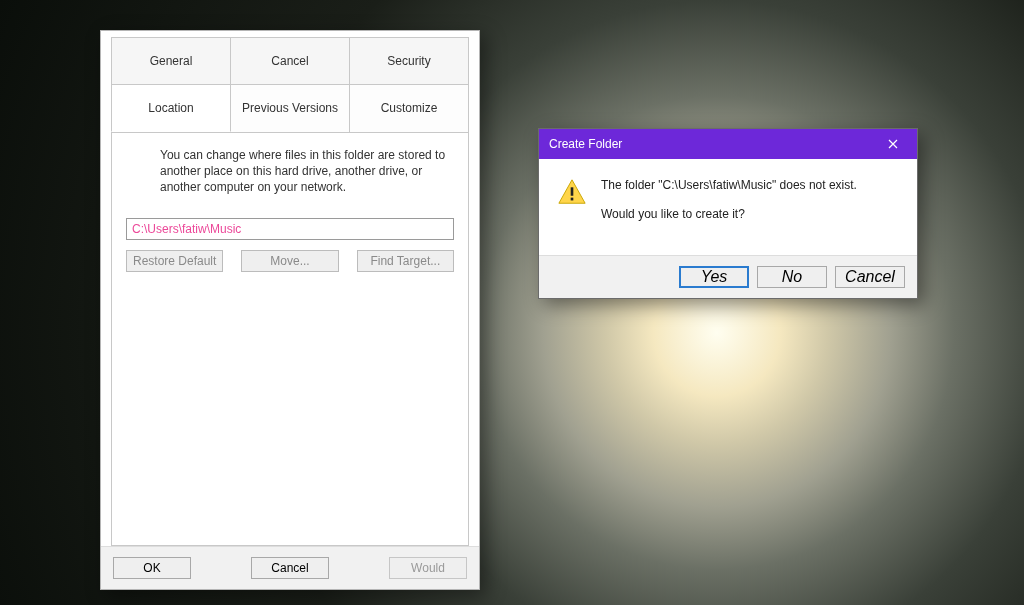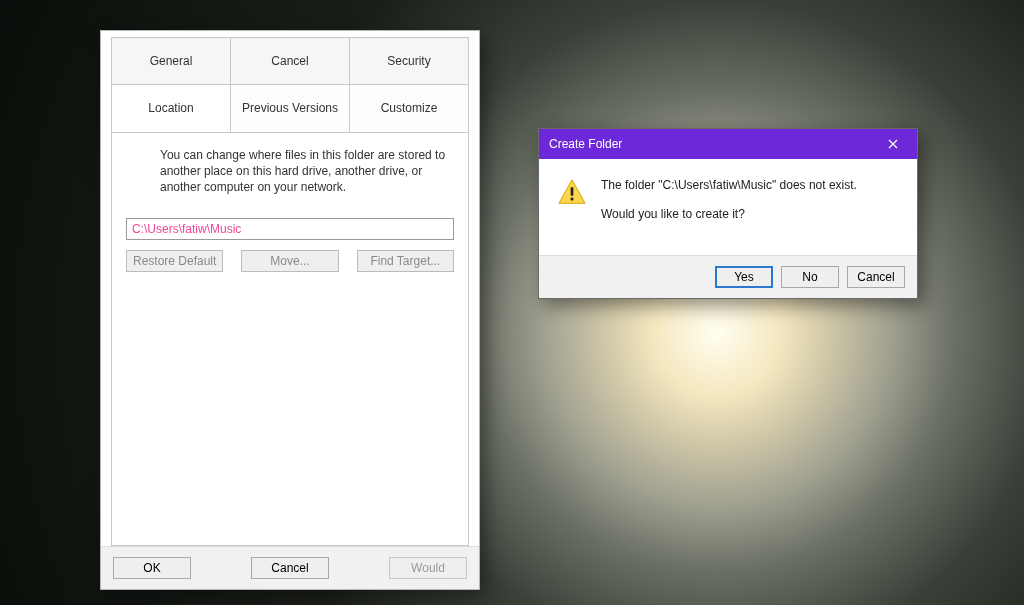--- a/index.html
+++ b/index.html
@@ -185,26 +185,27 @@
   }
   .confirm-footer {
     background: #f1f1f1;
     border-top: 1px solid #ddd;
     padding: 10px 12px;
     display: flex;
     justify-content: flex-end;
     gap: 8px;
   }
   .confirm-footer button {
-    width: 58px;
+    width: 70px;
     height: 22px;
     border: 1px solid #a8a8a8;
     background: #efefef;
-    font-size: 12px;
-    font-family: inherit;
+    font-size: 16px;
+    font-family: inherit;
+    font-style: italic;
   }
   .confirm-footer button.primary {
     border: 2px solid #2a7bcf;
   }
 </style>
 </head>
 <body>
 
 <div class="prop-dialog">
 

